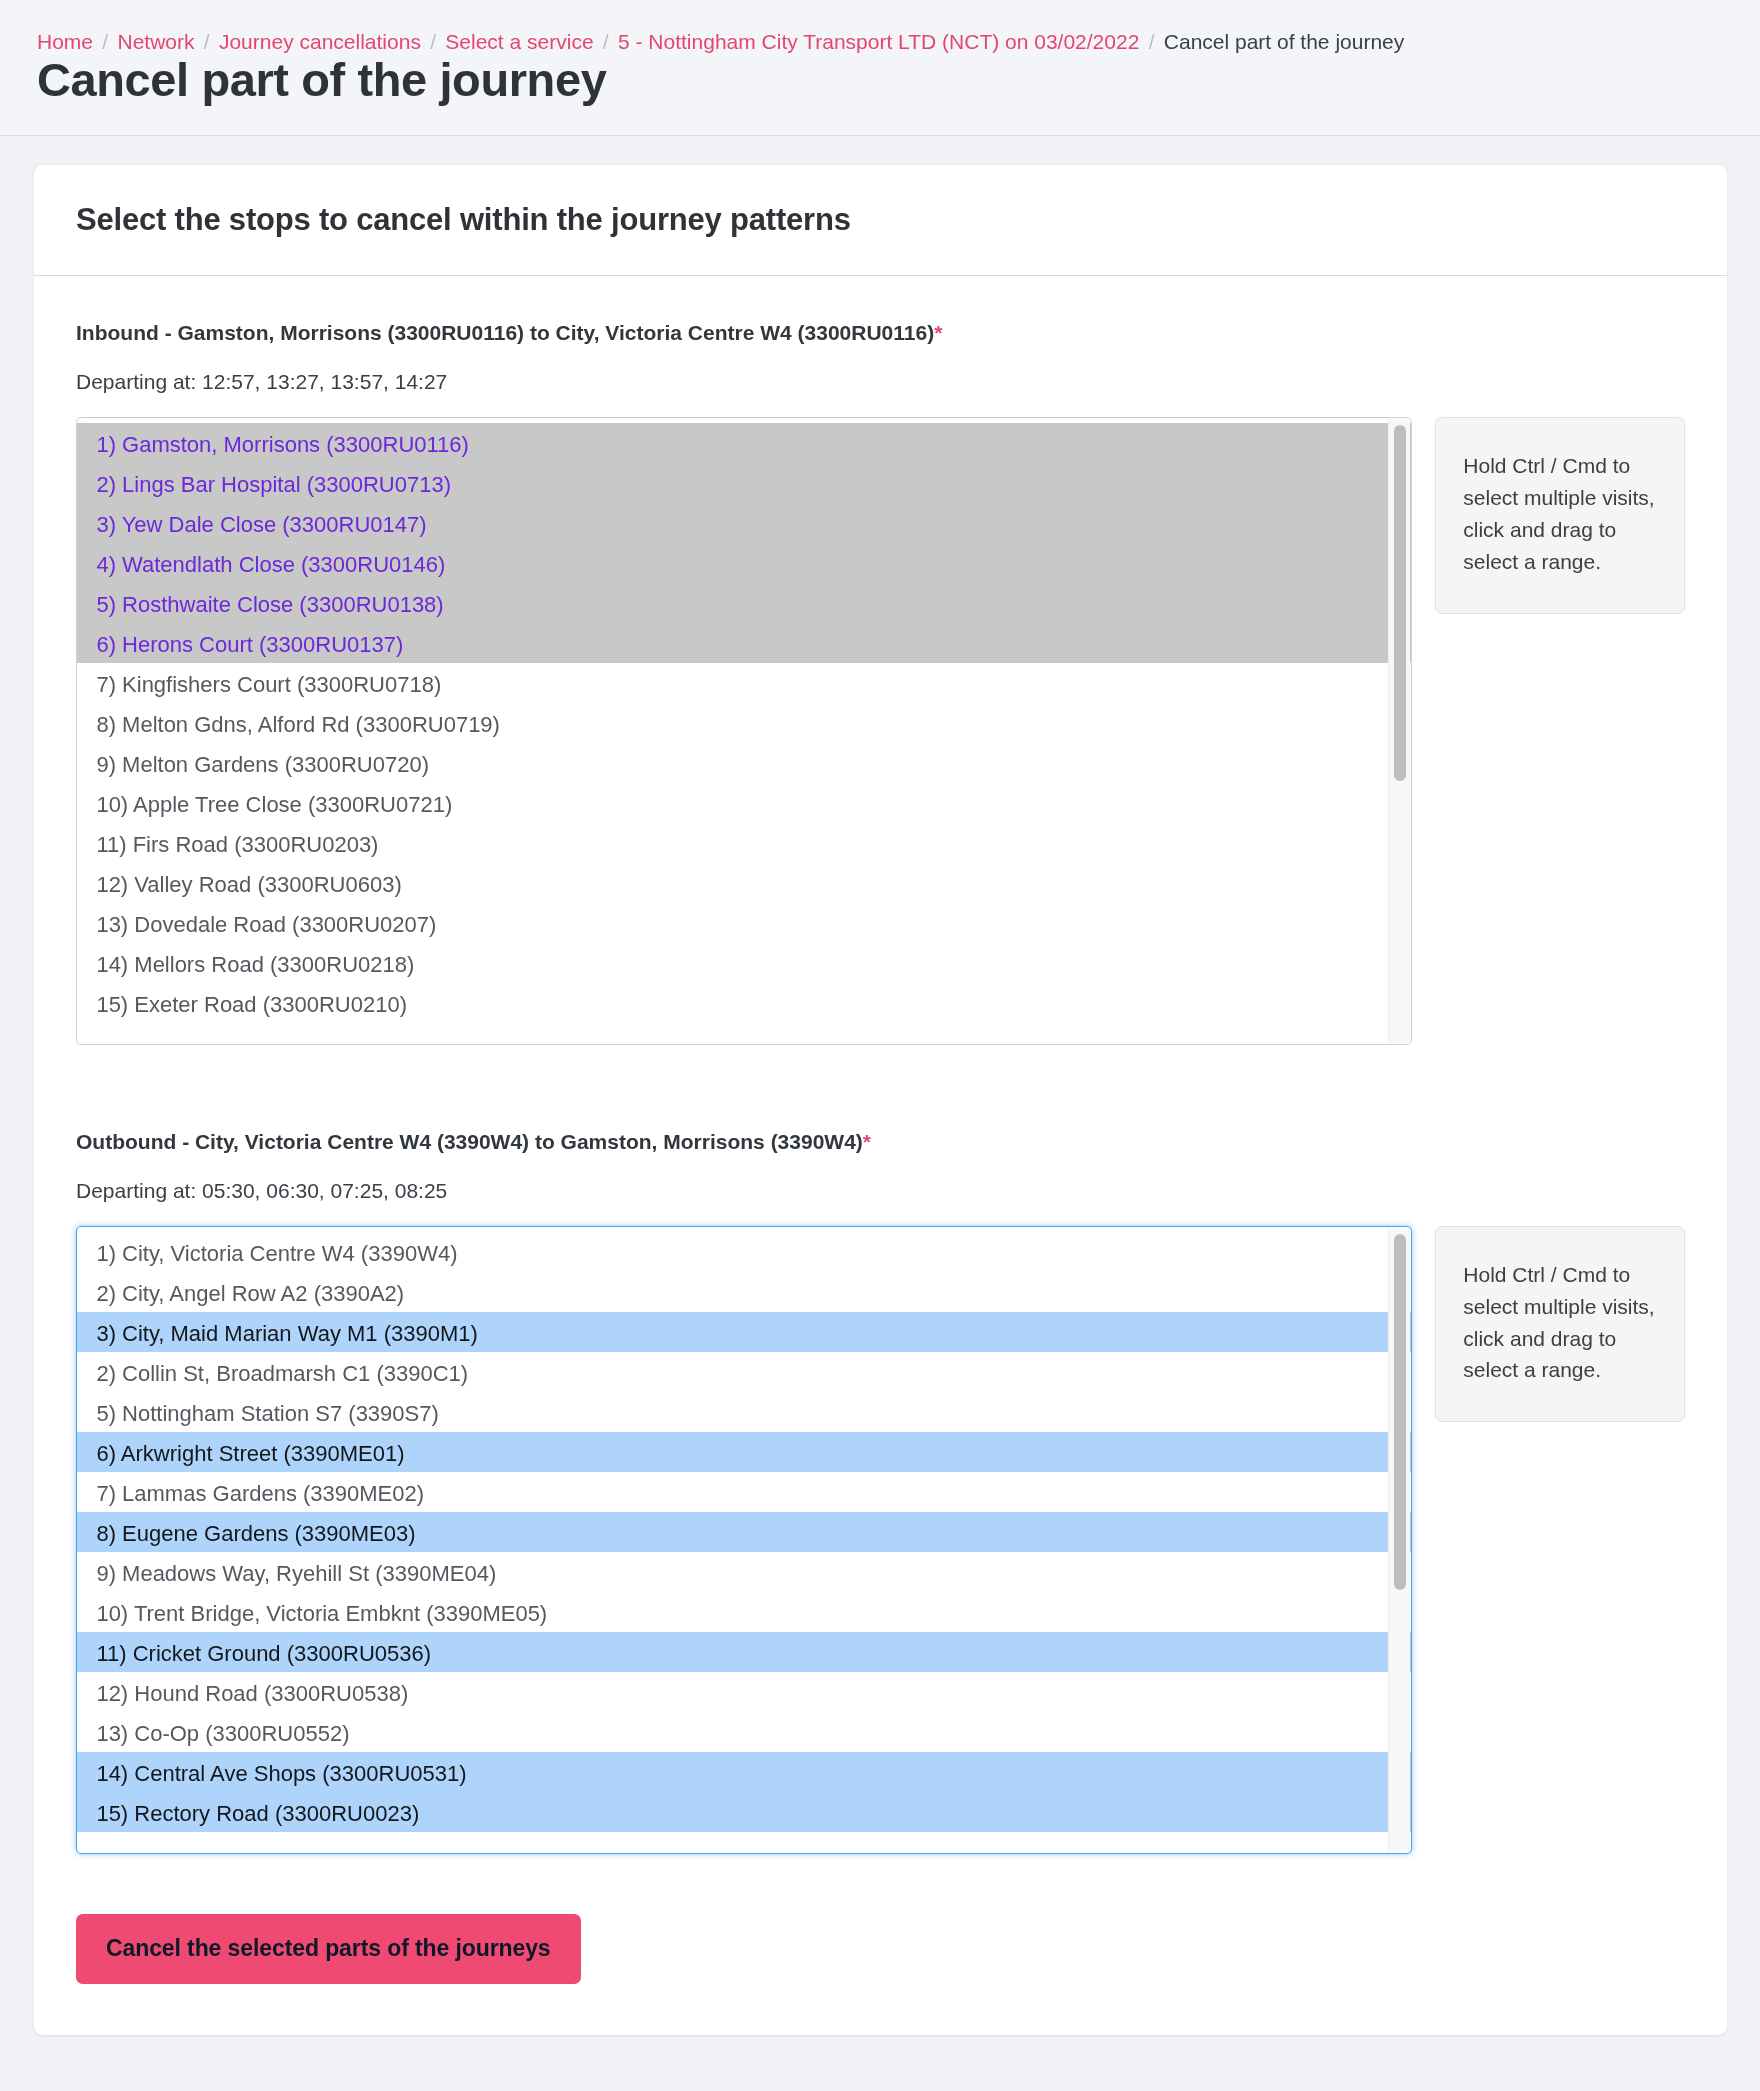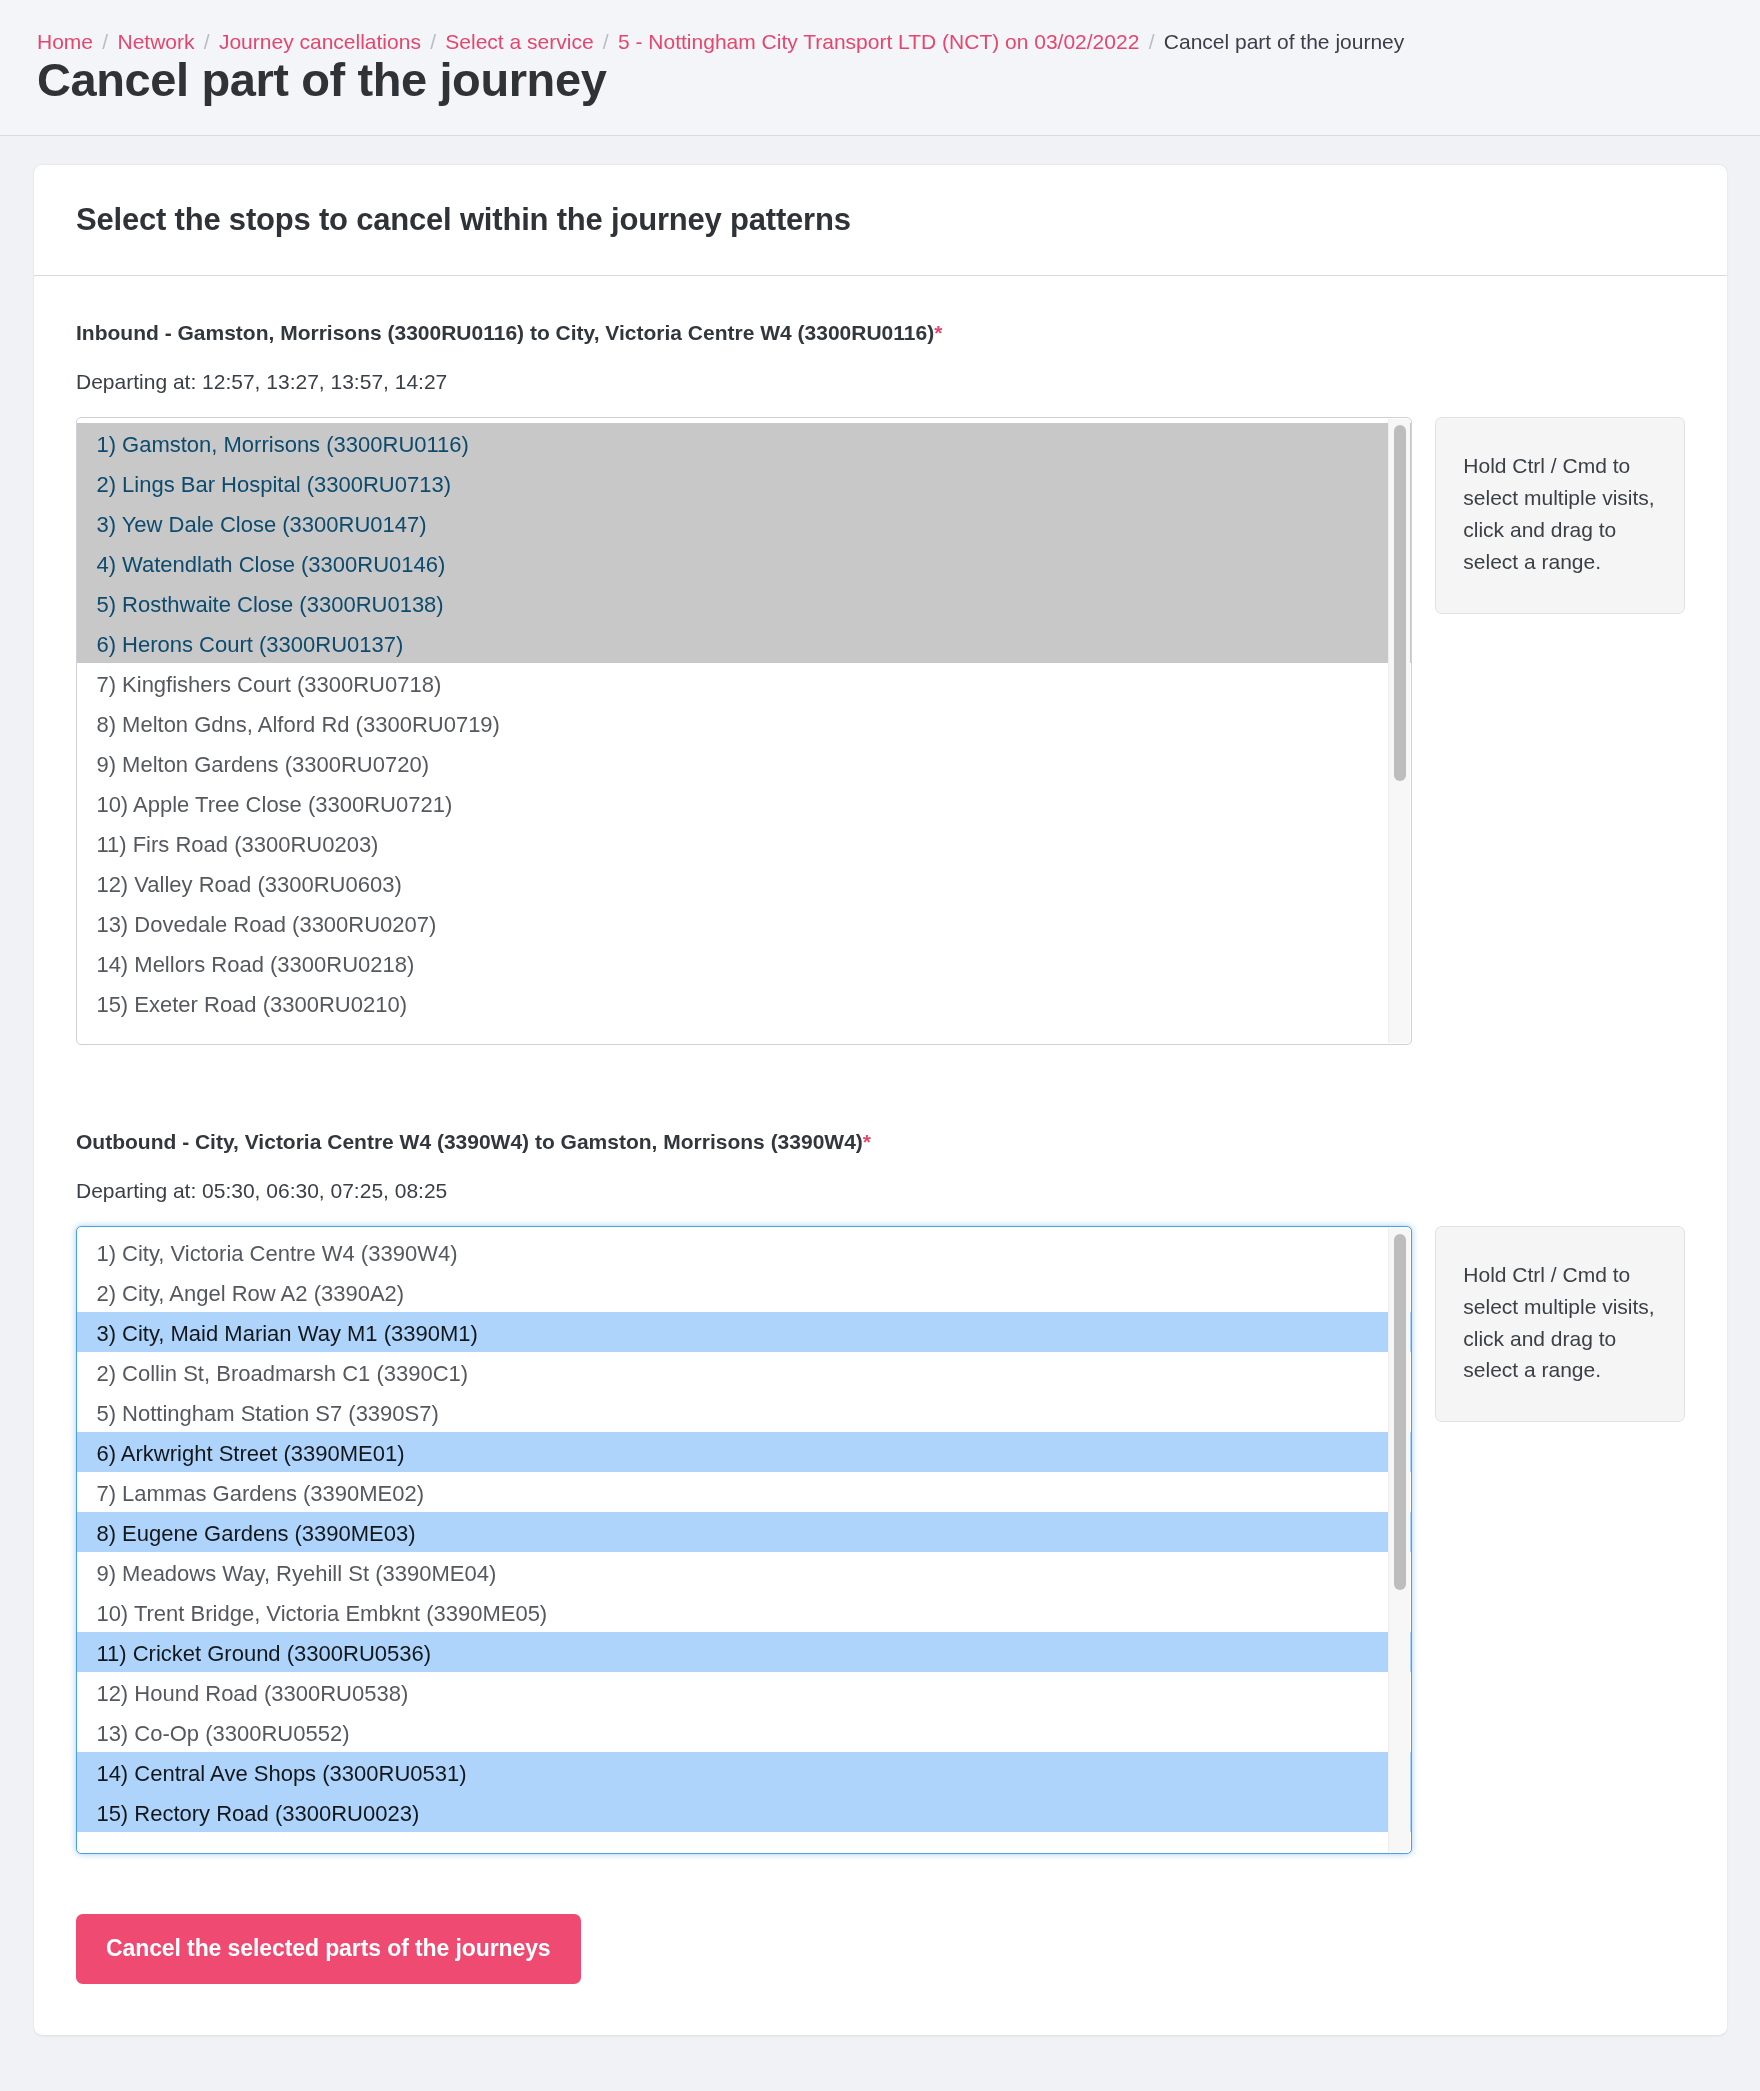--- a/index.html
+++ b/index.html
@@ -121,21 +121,21 @@
     font-size: 22px;
     line-height: 1.0;
     padding: 11px 0 11.8px 19.4px;
     color: #55595f;
     white-space: nowrap;
     height: 40px;
   }
   
   .option.sel-grey {
     background: #c8c8c8;
-    color: #0c4a6e;
+    color: #6d28d9;
   }
   
   .option.sel-blue {
     background: #aed4fc;
     color: #14171a;
   }
 
   
   .sbar {
     position: absolute;
@@ -167,21 +167,21 @@
   }
 
   
   .pattern-gap { height: 76px; }
 
   
   .submit-wrap { padding-top: 52px; }
   .btn-submit {
     display: inline-block;
     background: #ef4a71;
-    color: #ffffff;
+    color: #0f172a;
     font-family: "Liberation Sans", sans-serif;
     font-size: 23px;
     font-weight: bold;
     border: none;
     border-radius: 6.7px;
     padding: 21px 30px 22px 30px;
     cursor: pointer;
     letter-spacing: -0.1px;
   }
 </style>

